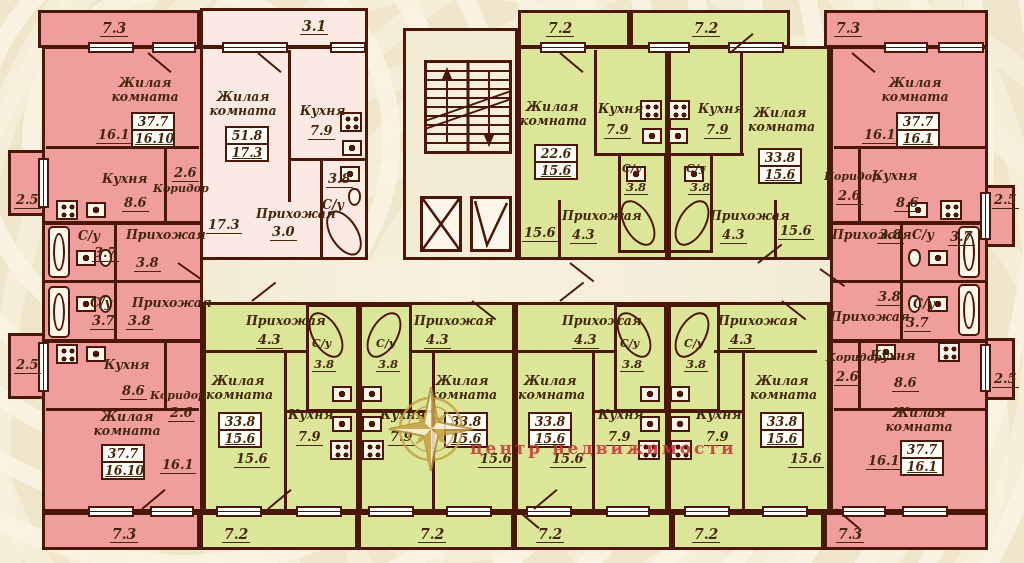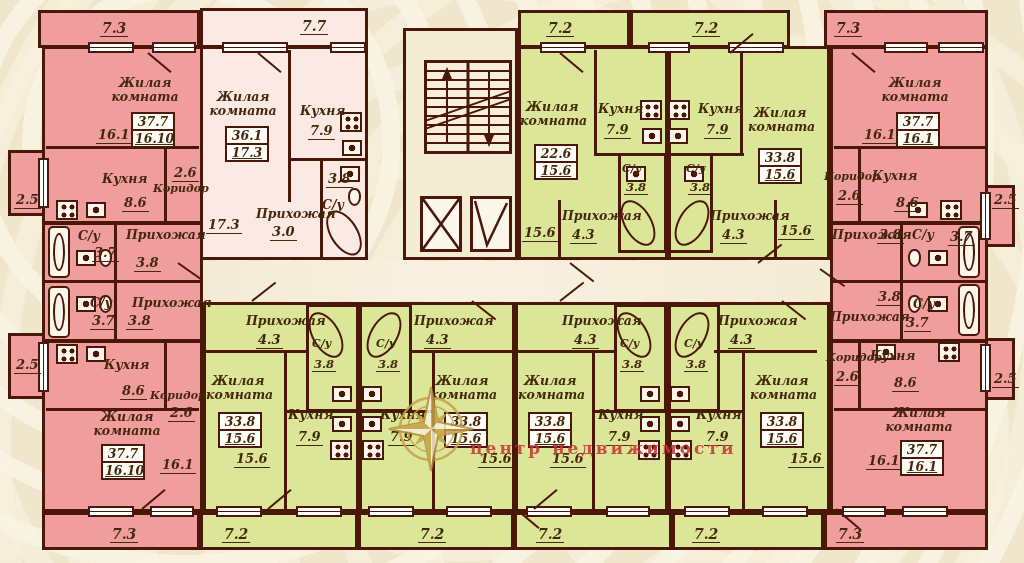--- a/index.html
+++ b/index.html
@@ -264,24 +264,24 @@
   <span class="lbl rname" style="left:102px;top:172px">Кухня</span>
   <span class="lbl num" style="left:122px;top:196px">8.6</span>
   <span class="lbl num" style="left:172px;top:166px">2.6</span>
   <span class="lbl rname" style="left:153px;top:183px;font-size:11px">Коридор</span>
   <span class="lbl num" style="left:14px;top:193px">2.5</span>
   <span class="lbl rname" style="left:78px;top:229px">С/у</span>
   <span class="lbl num" style="left:92px;top:246px">3.7</span>
   <span class="lbl rname" style="left:126px;top:228px">Прихожая</span>
   <span class="lbl num" style="left:134px;top:256px">3.8</span>
 
-  <span class="lbl num big" style="left:300px;top:18px">7.7</span>
+  <span class="lbl num big" style="left:300px;top:18px">3.1</span>
   <span class="lbl rname" style="left:208px;top:90px;width:70px">Жилая комната</span>
   <div class="abox" style="left:225px;top:126px">
-    <div class="top">36.1</div>
+    <div class="top">51.8</div>
     <div class="bot">17.3</div>
   </div>
   <span class="lbl num" style="left:206px;top:218px">17.3</span>
   <span class="lbl rname" style="left:300px;top:104px">Кухня</span>
   <span class="lbl num" style="left:308px;top:124px">7.9</span>
   <span class="lbl num" style="left:326px;top:172px">3.8</span>
   <span class="lbl rname" style="left:322px;top:198px">С/у</span>
   <span class="lbl rname" style="left:256px;top:207px">Прихожая</span>
   <span class="lbl num" style="left:270px;top:225px">3.0</span>
 

